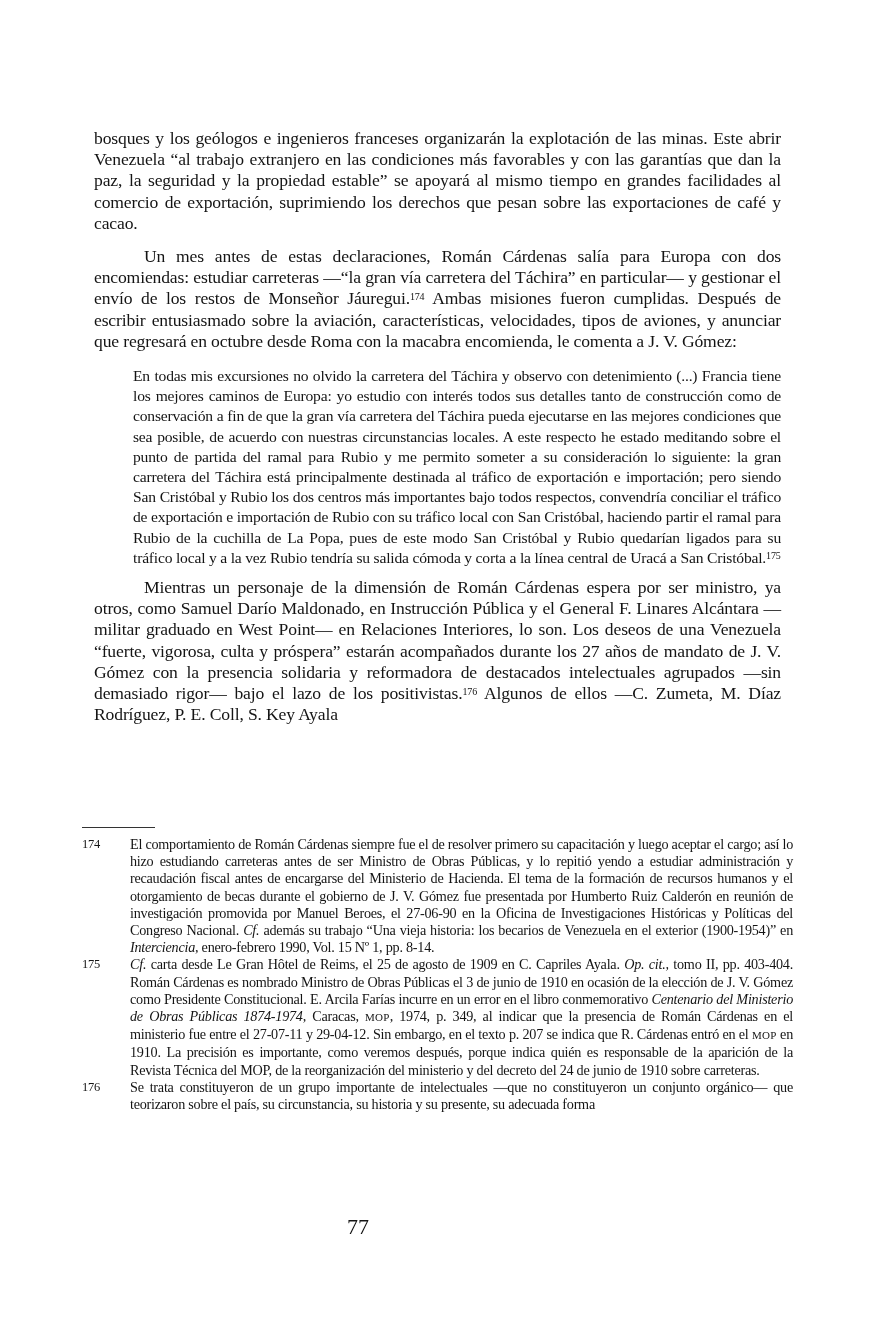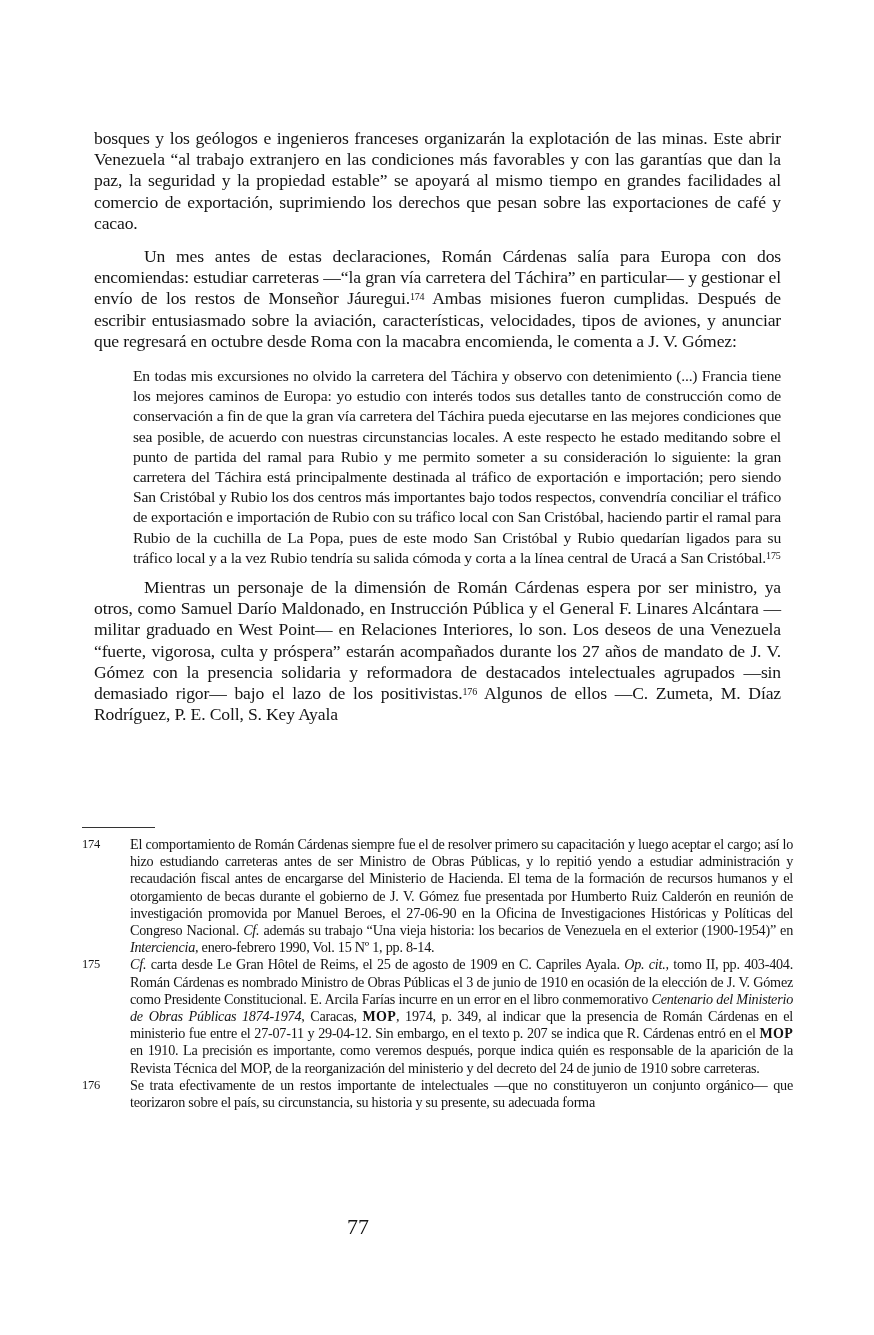--- a/index.html
+++ b/index.html
@@ -11,21 +11,21 @@
     .quote { margin: 14px 12px 0 51px; font-size: 15.6px; line-height: 20.2px; text-align: justify; letter-spacing: -0.2px; }
     .quote + .body-p { margin-top: 9px; }
     sup, .fnref { font-size: 10px; vertical-align: 4px; line-height: 0; }
     .rule { position: absolute; left: 82px; top: 827px; width: 73px; height: 1px; background: #333; }
     .footnotes { position: absolute; left: 82px; top: 836px; width: 711px; font-size: 14.2px; line-height: 17.2px; letter-spacing: -0.25px; }
     .fn { display: flex; margin-bottom: 0px; }
     .fn-num { width: 48px; flex: 0 0 48px; font-size: 12.5px; }
     .fn-text { flex: 1; text-align: justify; }
     .fn + .fn { margin-top: 0px; }
     em { }
-    .sc { font-size: 14px; letter-spacing: 0.3px; font-weight: bold; }
+    .sc { font-size: 11px; letter-spacing: 0.3px; }
     .page-number { position: absolute; left: 0; width: 716px; top: 1214px; text-align: center; font-size: 22px; }
   </style>
 </head>
 <body>
 
 <div class="page">
   <p class="body-p">bosques y los geólogos e ingenieros franceses organizarán la explotación de las minas. Este abrir Venezuela “al trabajo extranjero en las condiciones más favorables y con las garantías que dan la paz, la seguridad y la propiedad estable” se apoyará al mismo tiempo en grandes facilidades al comercio de exportación, suprimiendo los derechos que pesan sobre las exportaciones de café y cacao.</p>
   <p class="body-p indent"><span>Un mes antes de estas declaraciones, Román Cárdenas salía para Europa con dos encomiendas: estudiar carreteras —“la gran vía carretera del Táchira” en particular— y gestionar el envío de los restos de Monseñor Jáuregui.</span><sup>174</sup><span> Ambas misiones fueron cumplidas. Después de escribir entusiasmado sobre la aviación, características, velocidades, tipos de aviones, y anunciar que regresará en octubre desde Roma con la macabra encomienda, le comenta a J. V. Gómez:</span></p>
   <div class="quote"><span>En todas mis excursiones no olvido la carretera del Táchira y observo con detenimiento (...) Francia tiene los mejores caminos de Europa: yo estudio con interés todos sus detalles tanto de construcción como de conservación a fin de que la gran vía carretera del Táchira pueda ejecutarse en las mejores condiciones que sea posible, de acuerdo con nuestras circunstancias locales. A este respecto he estado meditando sobre el punto de partida del ramal para Rubio y me permito someter a su consideración lo siguiente: la gran carretera del Táchira está principalmente destinada al tráfico de exportación e importación; pero siendo San Cristóbal y Rubio los dos centros más importantes bajo todos respectos, convendría conciliar el tráfico de exportación e importación de Rubio con su tráfico local con San Cristóbal, haciendo partir el ramal para Rubio de la cuchilla de La Popa, pues de este modo San Cristóbal y Rubio quedarían ligados para su tráfico local y a la vez Rubio tendría su salida cómoda y corta a la línea central de Uracá a San Cristóbal.</span><sup>175</sup></div>
   <p class="body-p indent"><span>Mientras un personaje de la dimensión de Román Cárdenas espera por ser ministro, ya otros, como Samuel Darío Maldonado, en Instrucción Pública y el General F. Linares Alcántara —militar graduado en West Point— en Relaciones Interiores, lo son. Los deseos de una Venezuela “fuerte, vigorosa, culta y próspera” estarán acompañados durante los 27 años de mandato de J. V. Gómez con la presencia solidaria y reformadora de destacados intelectuales agrupados —sin demasiado rigor— bajo el lazo de los positivistas.</span><sup>176</sup><span> Algunos de ellos —C. Zumeta, M. Díaz Rodríguez, P. E. Coll, S. Key Ayala</span></p>
@@ -37,17 +37,17 @@
   <div class="fn">
     <div class="fn-num">174</div>
     <div class="fn-text"><span>El comportamiento de Román Cárdenas siempre fue el de resolver primero su capacitación y luego aceptar el cargo; así lo hizo estudiando carreteras antes de ser Ministro de Obras Públicas, y lo repitió yendo a estudiar administración y recaudación fiscal antes de encargarse del Ministerio de Hacienda. El tema de la formación de recursos humanos y el otorgamiento de becas durante el gobierno de J. V. Gómez fue presentada por Humberto Ruiz Calderón en reunión de investigación promovida por Manuel Beroes, el 27-06-90 en la Oficina de Investigaciones Históricas y Políticas del Congreso Nacional. </span><em>Cf.</em><span> además su trabajo “Una vieja historia: los becarios de Venezuela en el exterior (1900-1954)” en </span><em>Interciencia</em><span>, enero-febrero 1990, Vol. 15 Nº 1, pp. 8-14.</span></div>
   </div>
   <div class="fn">
     <div class="fn-num">175</div>
     <div class="fn-text"><em>Cf.</em><span> carta desde Le Gran Hôtel de Reims, el 25 de agosto de 1909 en C. Capriles Ayala. </span><em>Op. cit.,</em><span> tomo II, pp. 403-404. Román Cárdenas es nombrado Ministro de Obras Públicas el 3 de junio de 1910 en ocasión de la elección de J. V. Gómez como Presidente Constitucional. E. Arcila Farías incurre en un error en el libro conmemorativo </span><em>Centenario del Ministerio de Obras Públicas 1874-1974</em><span>, Caracas, </span><span class="sc">MOP</span><span>, 1974, p. 349, al indicar que la presencia de Román Cárdenas en el ministerio fue entre el 27-07-11 y 29-04-12. Sin embargo, en el texto p. 207 se indica que R. Cárdenas entró en el </span><span class="sc">MOP</span><span> en 1910. La precisión es importante, como veremos después, porque indica quién es responsable de la aparición de la Revista Técnica del MOP, de la reorganización del ministerio y del decreto del 24 de junio de 1910 sobre carreteras.</span></div>
   </div>
   <div class="fn">
     <div class="fn-num">176</div>
-    <div class="fn-text">Se trata efectivamente de un restos importante de intelectuales —que no constituyeron un conjunto orgánico— que teorizaron sobre el país, su circunstancia, su historia y su presente, su adecuada forma</div>
+    <div class="fn-text">Se trata constituyeron de un grupo importante de intelectuales —que no constituyeron un conjunto orgánico— que teorizaron sobre el país, su circunstancia, su historia y su presente, su adecuada forma</div>
   </div>
 </div>
 
 <div class="page-number">77</div>
 
 </body></html>

